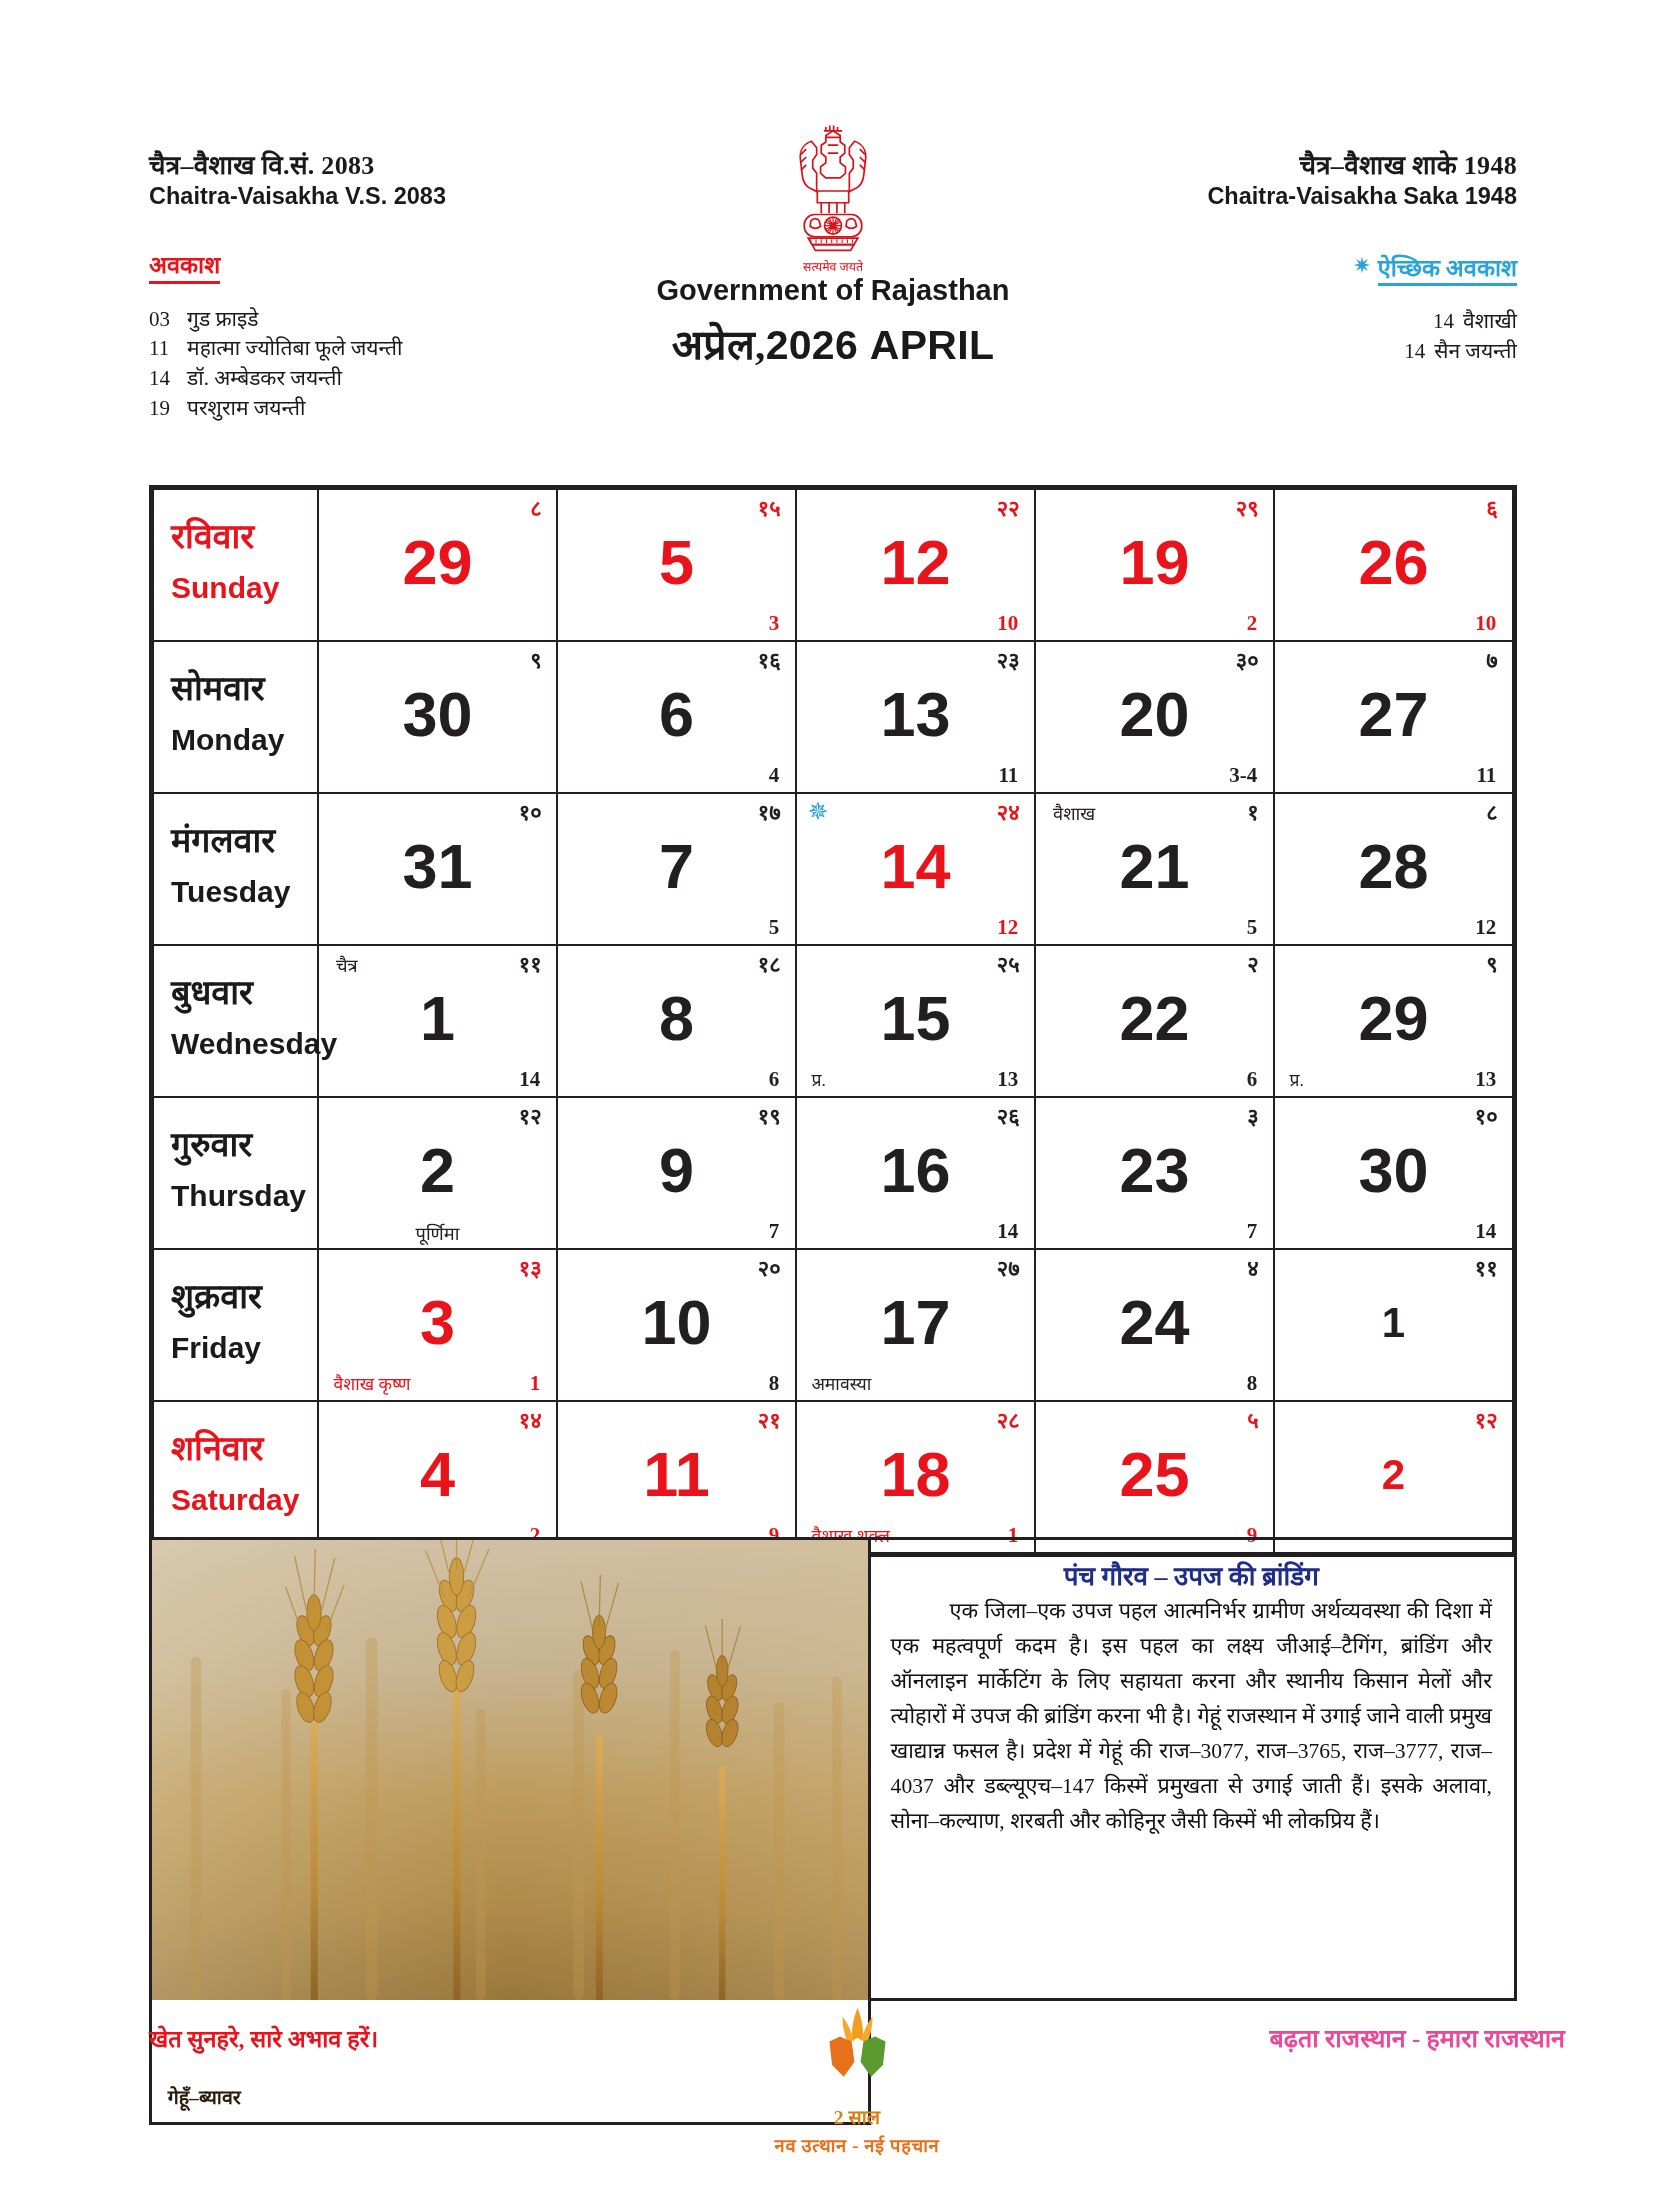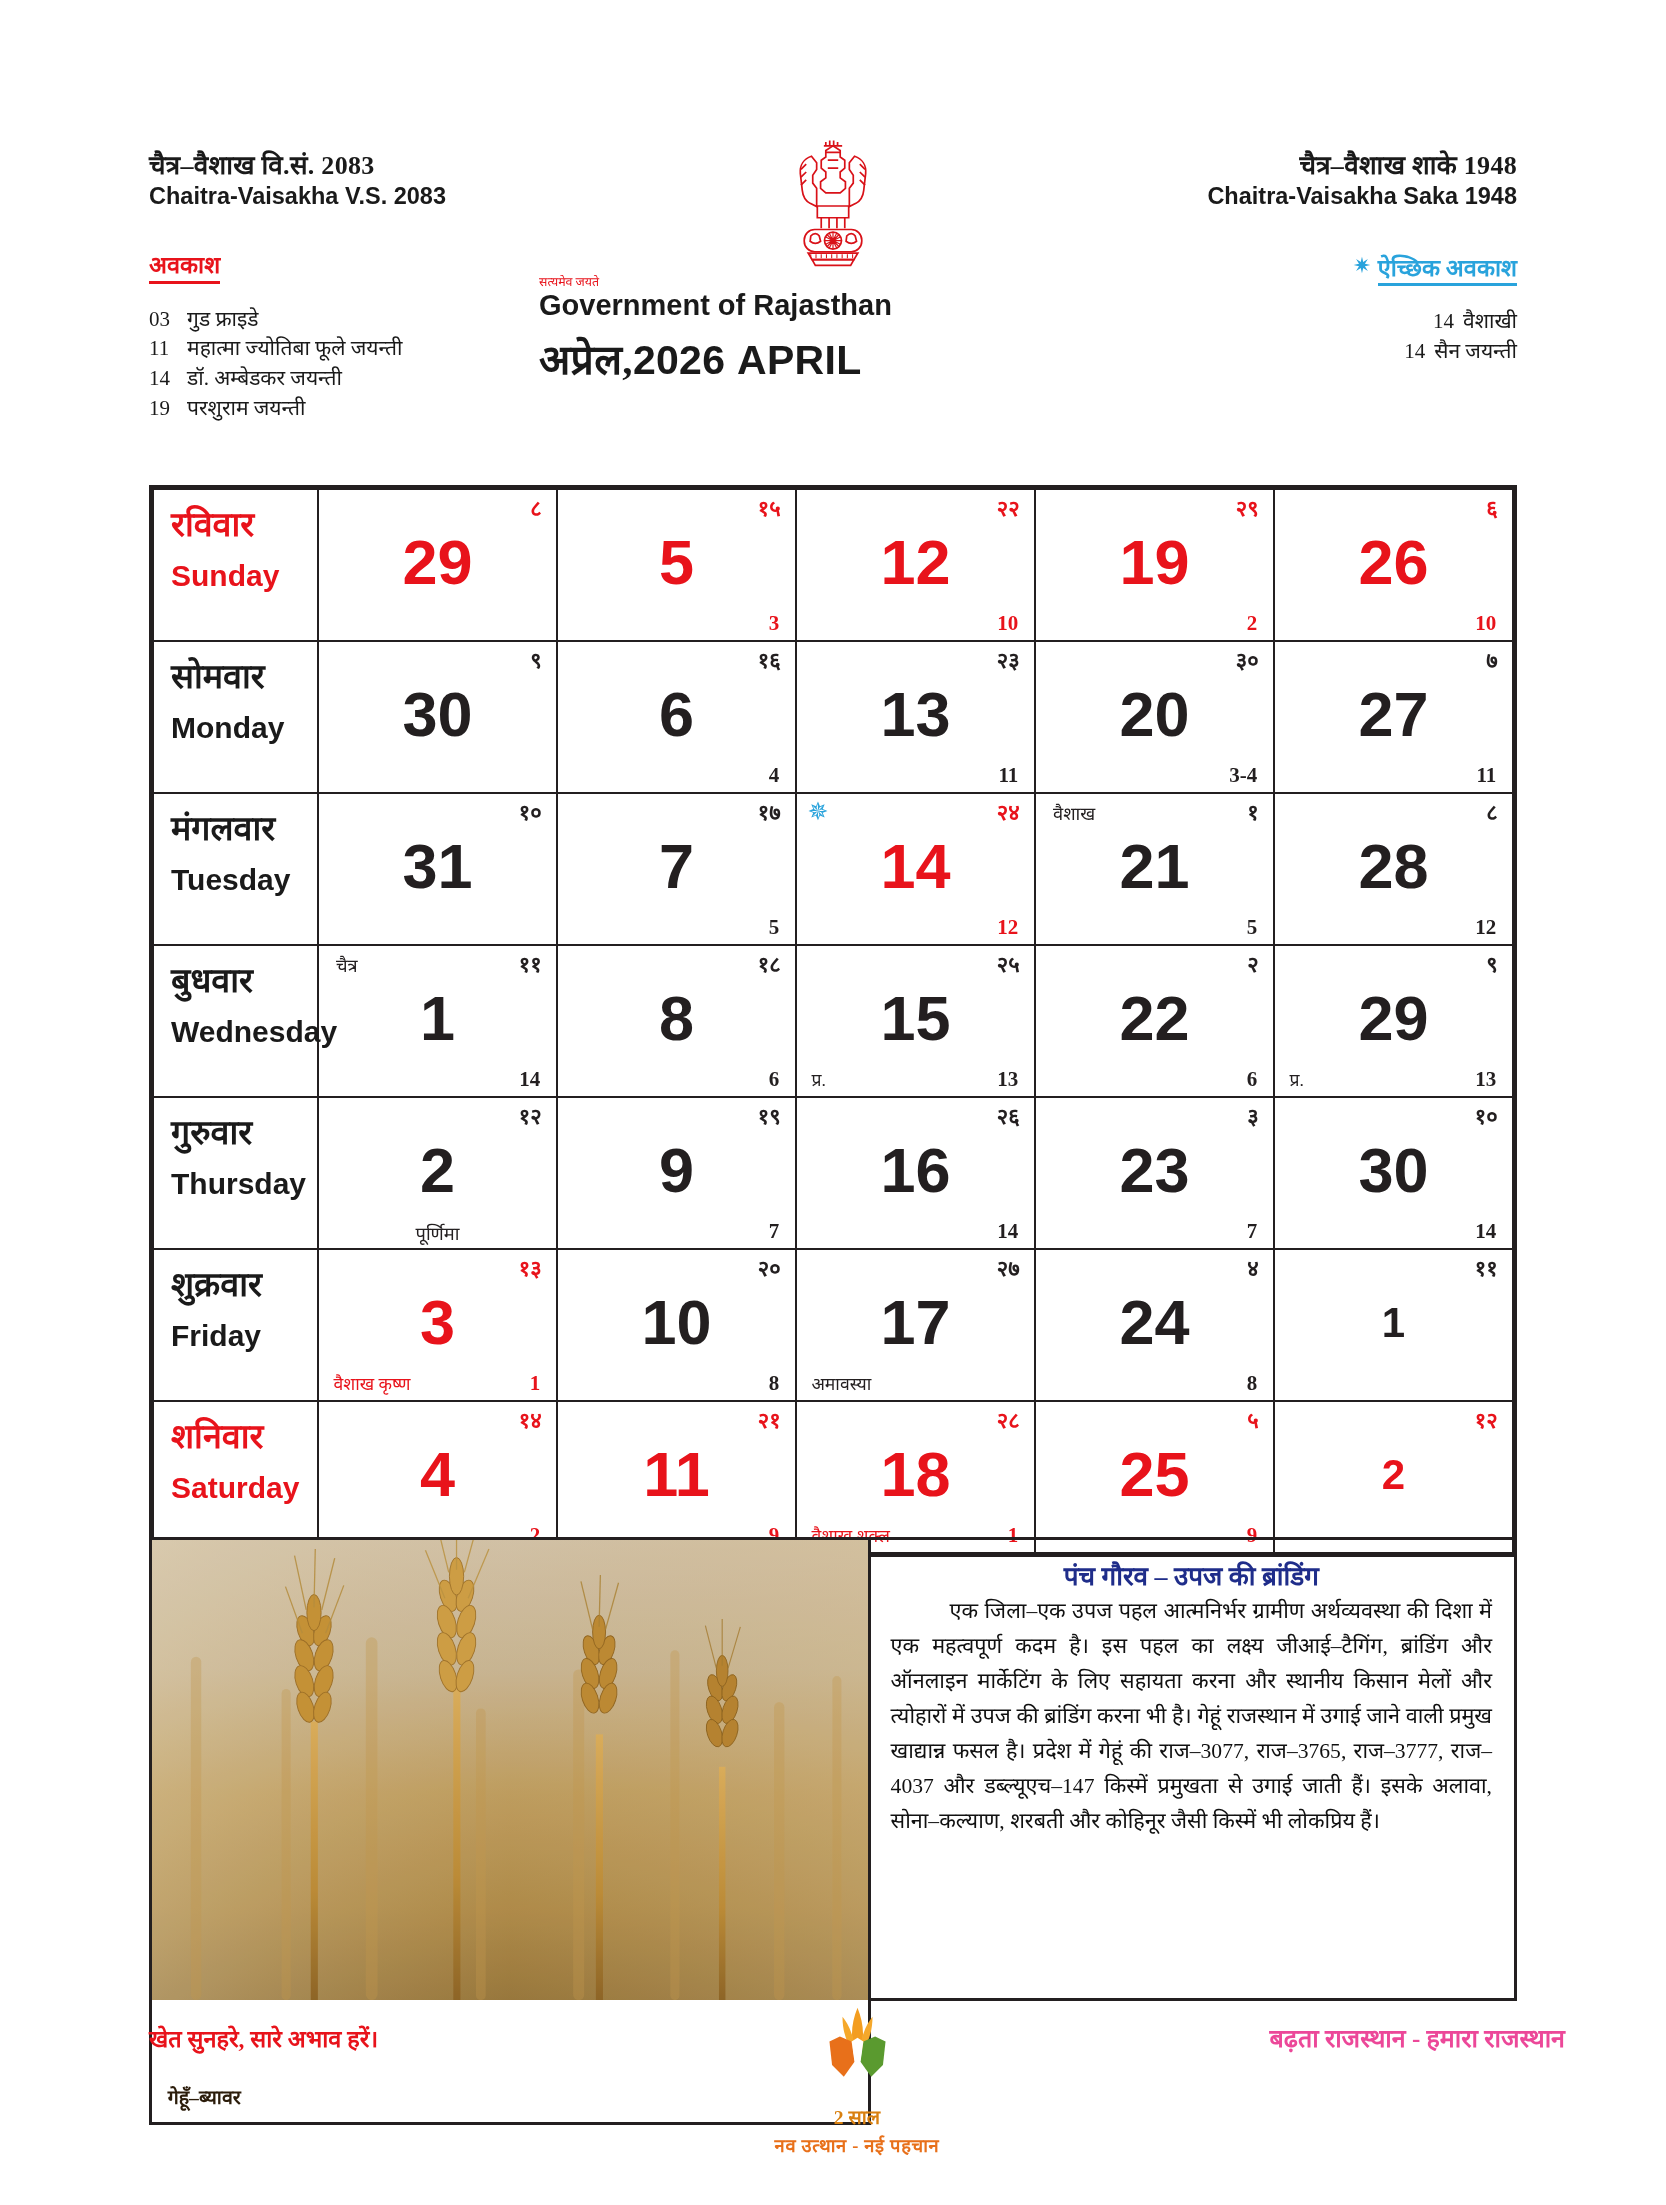--- a/index.html
+++ b/index.html
@@ -34,42 +34,42 @@
     border-bottom:3.3px solid #29a3dc; padding-bottom:1.3px; line-height:1.1;
     font-family:"Liberation Serif", serif;
   }
   .star-glyph { color:#29a3dc; font-size:22px; margin-right:6.5px; vertical-align:2.6px; }
   .hol-list { margin-top:21px; }
   .hol-row { font-size:21px; line-height:1.42; font-family:"Liberation Serif", serif;
              white-space:nowrap; display:flex; gap:9.1px; }
   .hdr-right .hol-row { justify-content:flex-end; }
   .hol-day { min-width:29px; font-weight:normal; }
 
-  .hdr-center { position:absolute; left:50%; transform:translateX(-50%); top:135px;
-                width:588px; }
+  .hdr-center { position:absolute; left:50%; transform:translateX(-50%); top:120px;
+                text-align:center; width:588px; }
   .emblem-wrap { height:137px; display:flex; align-items:flex-end; justify-content:center; }
   .satya { color:#e8131b; font-size:12.4px; margin-top:1.3px; font-family:"Liberation Serif", serif; }
   .gov-hi { font-size:38px; font-weight:bold; letter-spacing:0.7px; margin-top:5.2px;
             font-family:"Liberation Serif", serif; }
   .gov-en { font-size:29px; font-weight:bold; margin-top:-1.3px; }
   .month-line { font-size:41px; font-weight:bold; margin-top:7.8px; letter-spacing:0.3px; }
   .month-line .mhi { font-family:"Liberation Serif", serif; }
 
   
   .cal {
     position:absolute; left:149px; top:485px; width:1368px;
     border:3.3px solid #231f20; box-sizing:border-box;
     border-collapse:collapse;
   }
   .cal table { width:100%; border-collapse:collapse; table-layout:fixed; }
   .cal td { border:2px solid #231f20; padding:0; vertical-align:top; height:150px; }
   .cal tr td:first-child { width:163px; }
   .cal td.daycell { width:auto; }
 
-  .dayname { padding:17px 0 0 17px; line-height:1.05; }
+  .dayname { padding:17px 0 0 17px; line-height:1.05;margin-top:12px; }
   .dn-hi { font-size:34px; font-weight:bold; font-family:"Liberation Serif", serif;
            display:inline-block; }
   .dn-en { font-size:30px; font-weight:bold; margin-top:17px; }
   .red .dn-hi, .red .dn-en { color:#e8131b; }
   .daycell { position:relative; }
 
   .tithi   { position:absolute; top:7.8px; right:14.4px; font-size:22px; font-weight:bold;
              font-family:"Liberation Serif", serif; line-height:1; }
   .monthlbl{ position:absolute; top:10.5px; left:17px; font-size:18.3px;
              font-family:"Liberation Serif", serif; line-height:1; }

